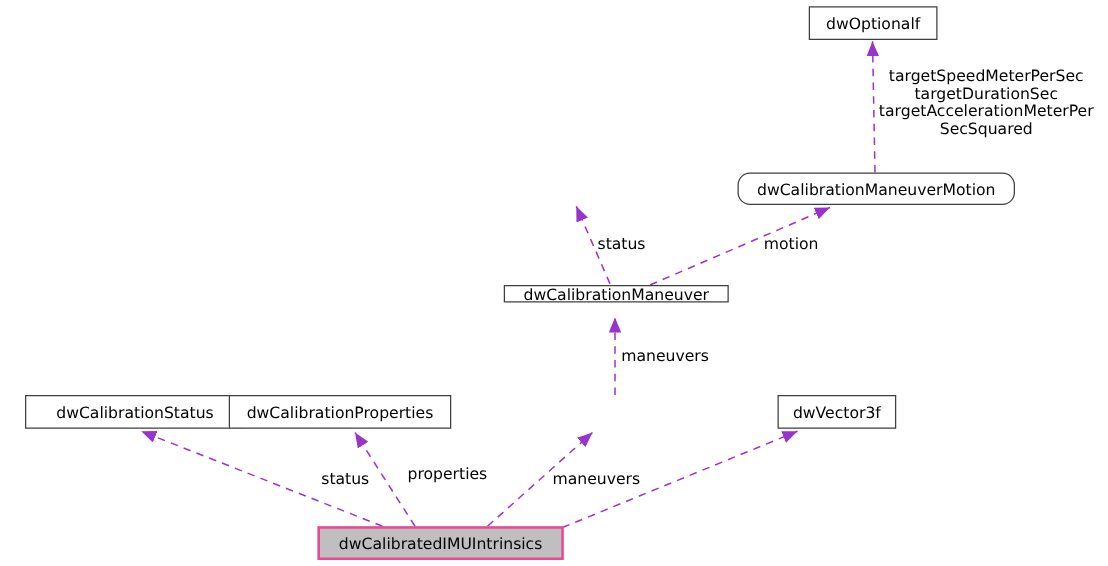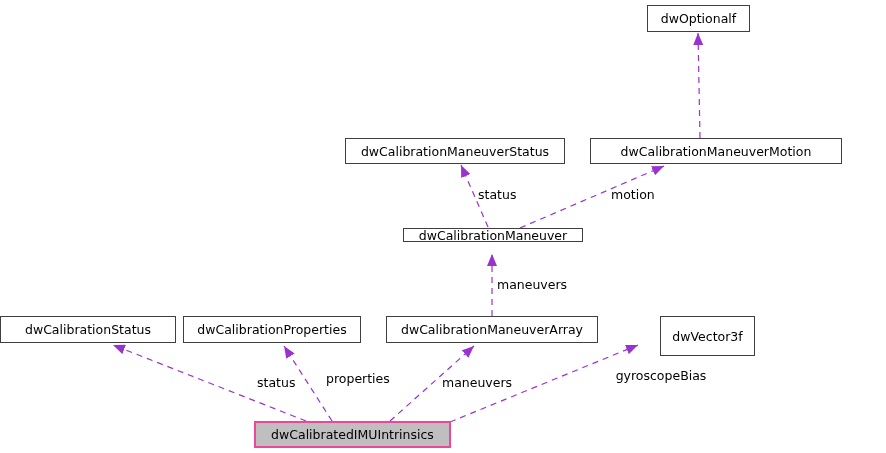--- a/index.html
+++ b/index.html
@@ -67,46 +67,49 @@
     <line class="edge" x1="520" y1="228" x2="664" y2="166" marker-end="url(#arrow)"></line>
     <line class="edge" x1="492" y1="316" x2="492" y2="254" marker-end="url(#arrow)"></line>
     <line class="edge" x1="306" y1="421" x2="113" y2="345" marker-end="url(#arrow)"></line>
     <line class="edge" x1="332" y1="421" x2="284" y2="346" marker-end="url(#arrow)"></line>
     <line class="edge" x1="390" y1="421" x2="474" y2="346" marker-end="url(#arrow)"></line>
     <line class="edge" x1="450" y1="422" x2="638" y2="345" marker-end="url(#arrow)"></line>
   </svg>
 
   <div class="node" style="left:647px; top:5px; width:103px; height:27px;">dwOptionalf</div>
 
-  <div class="node" style="left:345px; top:138px; width:220px; height:26px;">dwCalibrationManeuverStatus</div>
 
-  <div class="node" style="left:590px; top:138px; width:252px; height:26px;">dwCalibrationManeuverMotion</div>
+  <div class="node" style="left:590px; top:138px; width:222px; height:26px;border-radius:10px;">dwCalibrationManeuverMotion</div>
 
   <div class="node" style="left:403px; top:228px; width:180px; height:14px;">dwCalibrationManeuver</div>
 
-  <div class="node" style="left:0; top:316px; width:176px; height:27px;">dwCalibrationStatus</div>
+  <div class="node" style="left:20px; top:316px; width:176px; height:27px;">dwCalibrationStatus</div>
 
   <div class="node" style="left:183px; top:316px; width:178px; height:27px;text-align:center;">dwCalibrationProperties</div>
 
-  <div class="node" style="left:386px; top:316px; width:212px; height:27px;">dwCalibrationManeuverArray</div>
 
-  <div class="node" style="left:622px; top:316px; width:95px; height:40px;margin-left:38px;">dwVector3f</div>
+  <div class="node" style="left:622px; top:316px; width:95px; height:27px;">dwVector3f</div>
 
   <div class="node node--highlight" style="left:254px; top:421px; width:197px; height:27px;">dwCalibratedIMUIntrinsics</div>
 
+  <div class="edge-label edge-label--center" style="left:700px; top:54px; width:178px;">
+    <div>targetSpeedMeterPerSec</div>
+    <div>targetDurationSec</div>
+    <div>targetAccelerationMeterPer</div>
+    <div>SecSquared</div>
+  </div>
 
   <div class="edge-label" style="left:478px; top:188px;">status</div>
 
   <div class="edge-label" style="left:611px; top:188px;">motion</div>
 
   <div class="edge-label" style="left:497px; top:278px;">maneuvers</div>
 
   <div class="edge-label" style="left:257px; top:376px;">status</div>
 
   <div class="edge-label" style="left:326px; top:372px;">properties</div>
 
   <div class="edge-label" style="left:442px; top:376px;">maneuvers</div>
 
   <div class="edge-label edge-label--center" style="left:595px; top:369px; width:132px;">
-    <div>gyroscopeBias</div>
   </div>
 
 </div>
 
 </body></html>

